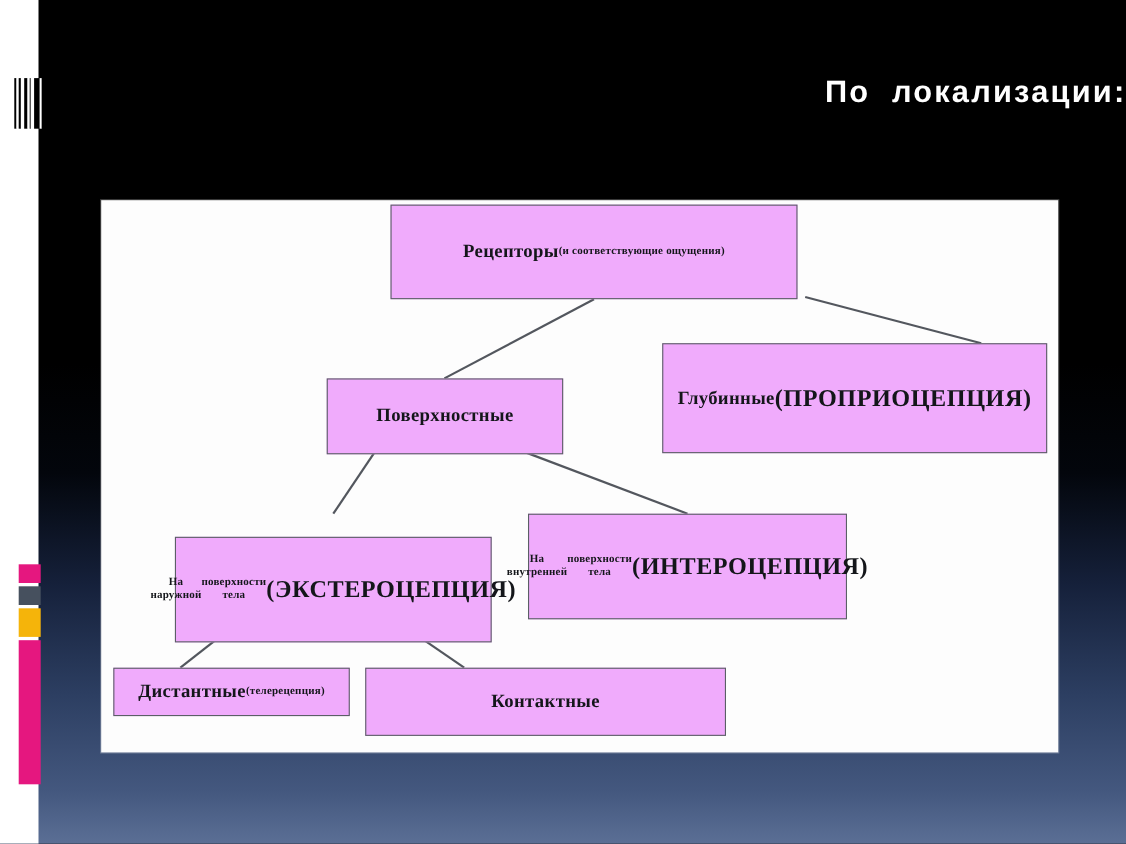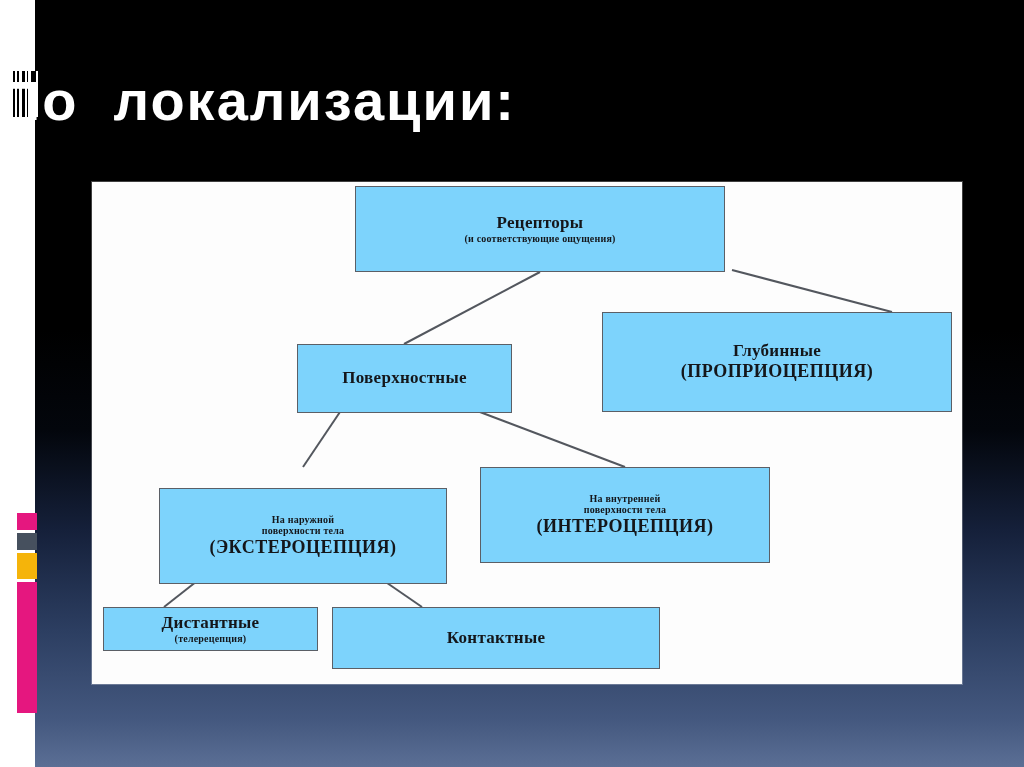--- a/index.html
+++ b/index.html
@@ -81,23 +81,23 @@
     background: #fdfdfd;
     box-shadow: 0 0 0 1px rgba(255,255,255,0.25);
   }
 
   
   #title {
     position: absolute;
     left: 0;
     top: 68px;
     width: 1024px;
-    text-align: left;
+    text-align: right;
     color: #ffffff;
-    font-size: 56px;
+    font-size: 28px;
     font-weight: bold;
     letter-spacing: 2px;
     font-family: "Liberation Sans", sans-serif;
     white-space: pre;
   }
 
   
   #diagram {
     position: absolute;
     left: 0;
@@ -110,44 +110,44 @@
     left: 0;
     top: 0;
     width: 870px;
     height: 502px;
   }
 
   .node {
     position: absolute;
     box-sizing: border-box;
     border: 1.5px solid #5b5f66;
-    background: #7dd3fc;
+    background: #f0abfc;
     display: flex;
-    flex-direction: column;
+    flex-direction: row;
     align-items: center;
     justify-content: center;
     font-family: "Liberation Serif", serif;
     color: #14161a;
     text-align: center;
     line-height: 1.18;
     z-index: 2;
   }
   .node .l-bold {
     font-weight: bold;
     font-size: 17px;
     letter-spacing: 0.3px;
   }
   .node .l-norm {
     font-weight: bold;
     font-size: 10px;
     letter-spacing: 0.2px;
   }
   .node .l-caps {
     font-weight: bold;
-    font-size: 18px;
+    font-size: 22px;
     letter-spacing: 0.5px;
   }
 
   #node-receptors   { left: 263px;  top: 4px;   width: 370px; height: 86px; }
   #node-surface     { left: 205px;  top: 162px; width: 215px; height: 69px; }
   #node-deep        { left: 510px;  top: 130px; width: 350px; height: 100px; text-align: right; }
   #node-exteroception { left: 67px; top: 285px; width: 288px; height: 96px; margin-top: 21px; }
   #node-interoception { left: 388px; top: 285px; width: 290px; height: 96px; }
   #node-distant     { left: 11px;   top: 425px; width: 215px; height: 44px; }
   #node-contact     { left: 240px;  top: 425px; width: 328px; height: 62px; }

